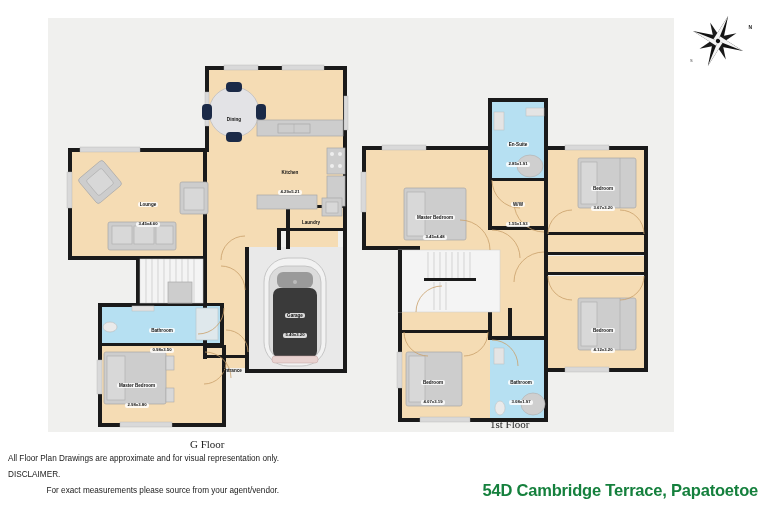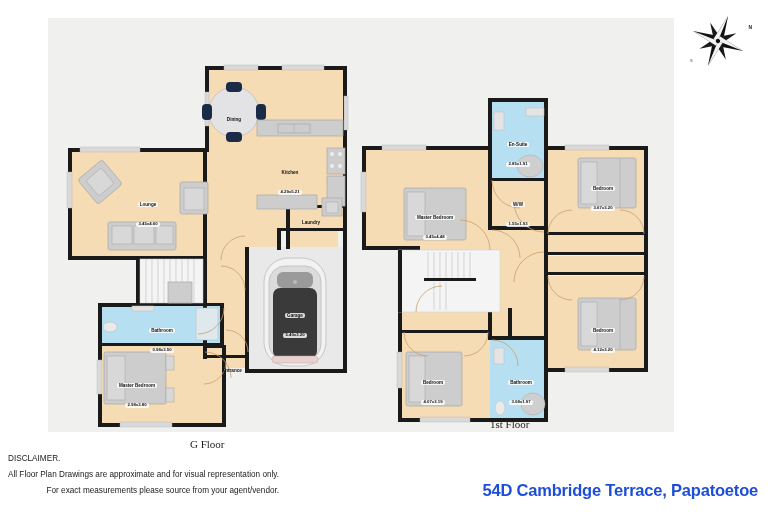--- a/index.html
+++ b/index.html
@@ -65,21 +65,21 @@
   }
   .disclaimer .ln{margin-bottom:8px;}
   .disclaimer .ln:last-child{margin-bottom:0;text-align:right;}
 
   
   .address{
     position:absolute;
     right:10px;bottom:12px;
     font-size:16.5px;
     font-weight:700;
-    color:#1d4ed8;
+    color:#15803d;
     letter-spacing:-.2px;
     white-space:nowrap;
   }
 
   
   .compass{position:absolute;left:688px;top:8px;width:66px;height:64px;}
   .compass .nlbl{
     position:absolute;right:2px;top:16px;
     font-size:5px;color:#222;font-weight:700;
   }
@@ -485,18 +485,18 @@
       <polygon points="27,0 0,0 0,-5" fill="#f4f4f4"></polygon>
       <circle cx="0" cy="0" r="2.2" fill="#111"></circle>
     </g>
     </svg><span></span>
   
   <div class="nlbl">N</div>
   <div class="slbl">S</div>
 </div>
 
 <div class="disclaimer">
+  <div class="ln">All Floor Plan Drawings are approximate and for visual representation only.</div>
   <div class="ln">DISCLAIMER.</div>
-  <div class="ln">All Floor Plan Drawings are approximate and for visual representation only.</div>
   <div class="ln">For exact measurements please source from your agent/vendor.</div>
 </div>
 
 <div class="address">54D Cambridge Terrace, Papatoetoe</div>
 
 </body></html>

